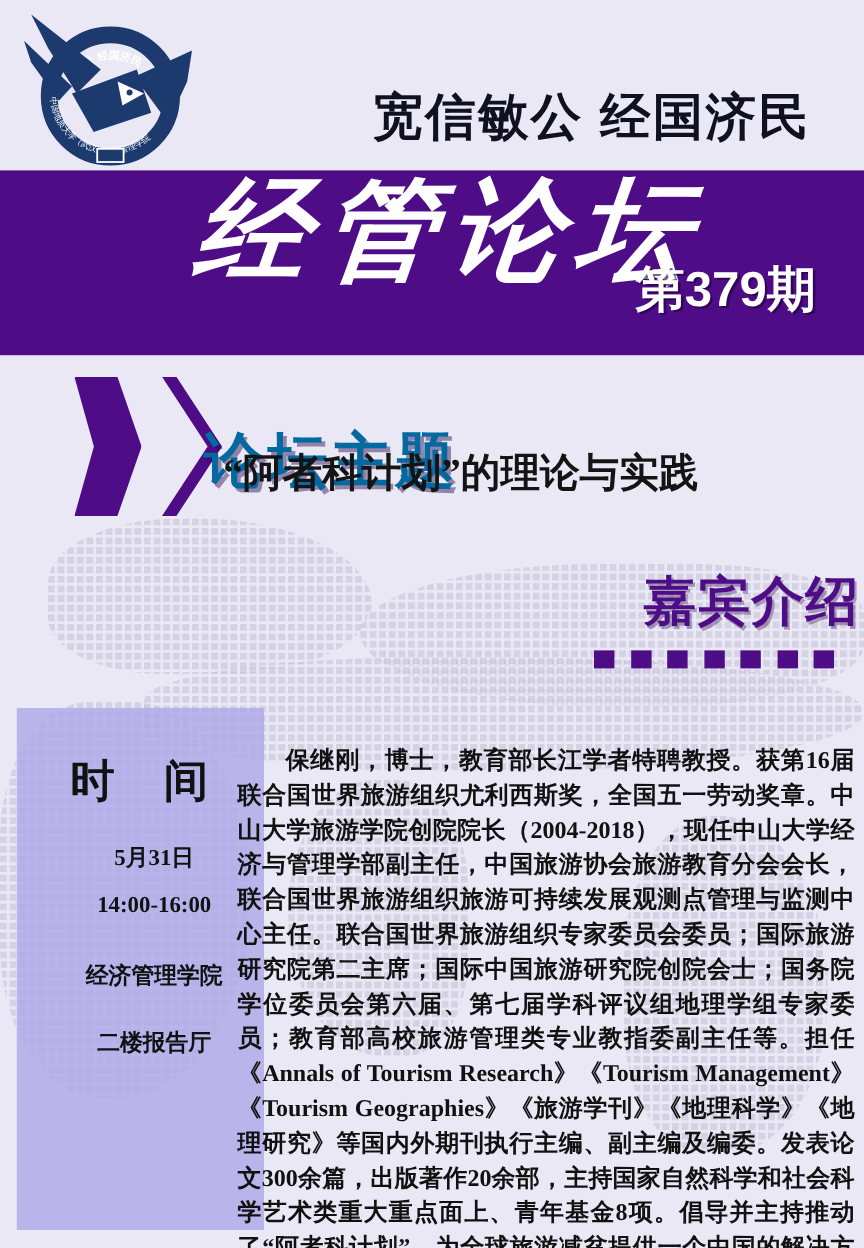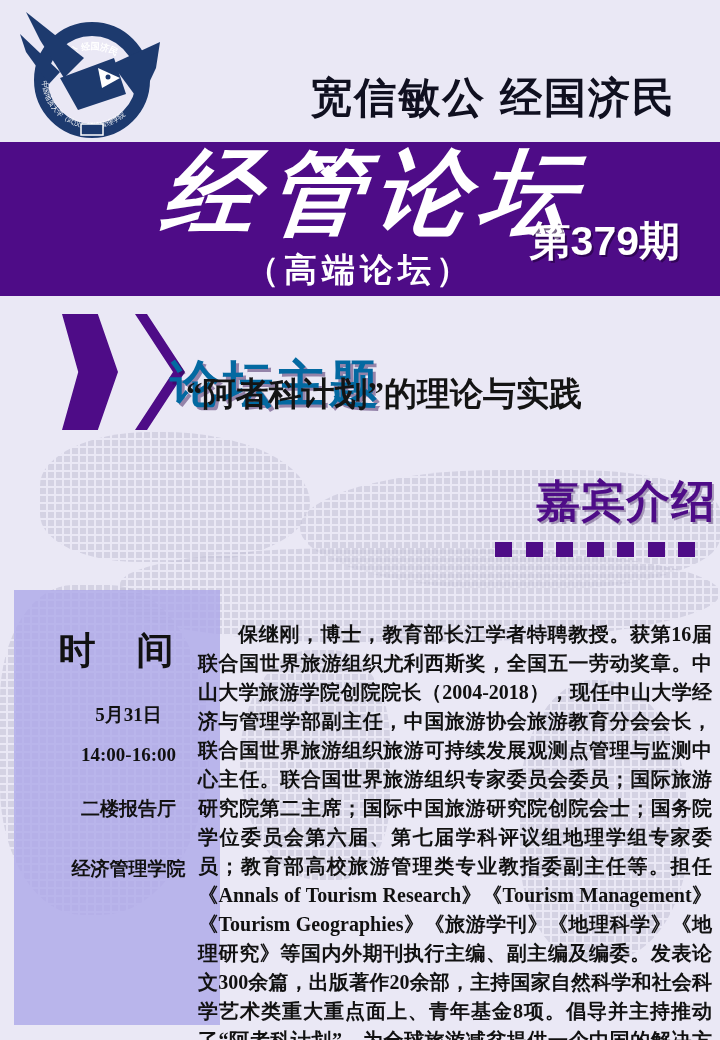--- a/index.html
+++ b/index.html
@@ -99,21 +99,20 @@
       <path d="M82,62 L104,72 L86,82 Z" fill="#ffffff"></path>
       <circle cx="92" cy="71" r="2.5" fill="#1d3a6e"></circle>
       <rect x="65" y="118" width="22" height="11" fill="#1d3a6e" stroke="#ffffff" stroke-width="1.5"></rect>
     </svg>
   </div>
   <div class="slogan">宽信敏公 经国济民</div>
 
   <div class="banner">
     <div class="banner-title">经管论坛</div>
     <div class="banner-issue">第379期</div>
-    <div class="banner-sub">（高端论坛）</div>
   </div>
 
   <div class="chev chev-thick"></div>
   <div class="chev chev-thin"></div>
   <div class="topic-heading">论坛主题</div>
   <div class="topic-title">“阿者科计划”的理论与实践</div>
 
   <div class="guest-heading">嘉宾介绍</div>
   <div class="dash-row">
     <div class="sq"></div>
@@ -122,19 +121,19 @@
     <div class="sq"></div>
     <div class="sq"></div>
     <div class="sq"></div>
     <div class="sq"></div>
   </div>
 
   <div class="sidebar">
     <div class="sb-label sb-time-label">时　间</div>
     <div class="sb-value sb-date">5月31日</div>
     <div class="sb-value sb-range">14:00-16:00</div>
+    <div class="sb-value sb-place1">经济管理学院</div>
     <div class="sb-value sb-place2">二楼报告厅</div>
-    <div class="sb-value sb-place1">经济管理学院</div>
   </div>
 
   <div class="bio">保继刚，博士，教育部长江学者特聘教授。获第16届联合国世界旅游组织尤利西斯奖，全国五一劳动奖章。中山大学旅游学院创院院长（2004-2018），现任中山大学经济与管理学部副主任，中国旅游协会旅游教育分会会长，联合国世界旅游组织旅游可持续发展观测点管理与监测中心主任。联合国世界旅游组织专家委员会委员；国际旅游研究院第二主席；国际中国旅游研究院创院会士；国务院学位委员会第六届、第七届学科评议组地理学组专家委员；教育部高校旅游管理类专业教指委副主任等。担任《Annals of Tourism Research》《Tourism Management》《Tourism Geographies》《旅游学刊》《地理科学》《地理研究》等国内外期刊执行主编、副主编及编委。发表论文300余篇，出版著作20余部，主持国家自然科学和社会科学艺术类重大重点面上、青年基金8项。倡导并主持推动了“阿者科计划”，为全球旅游减贫提供一个中国的解决方案，找到一条可持续的旅游减贫之路。</div>
 
 </div>
 
 </body></html>

